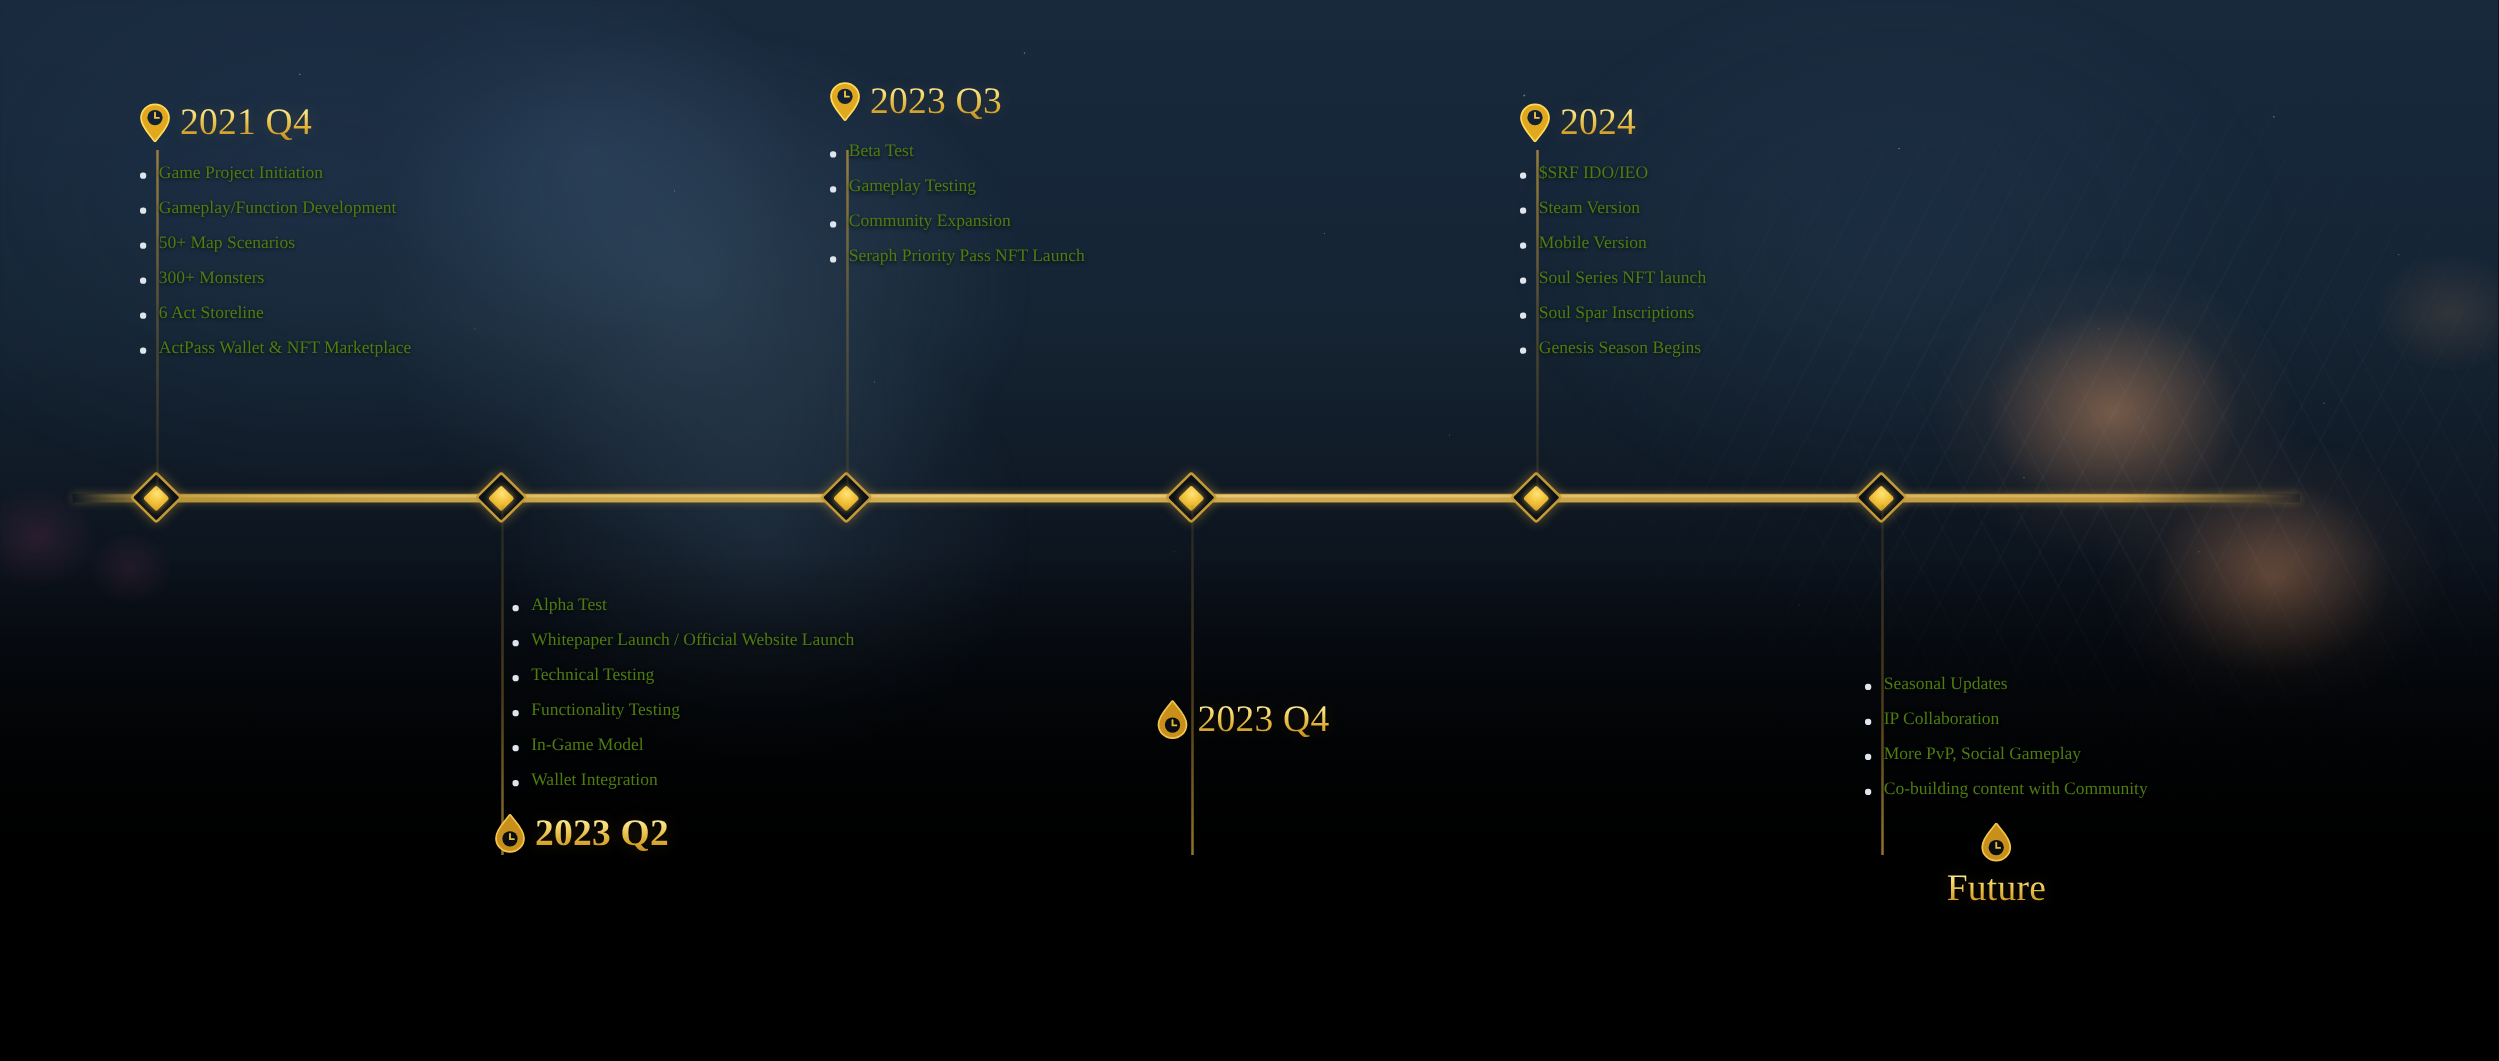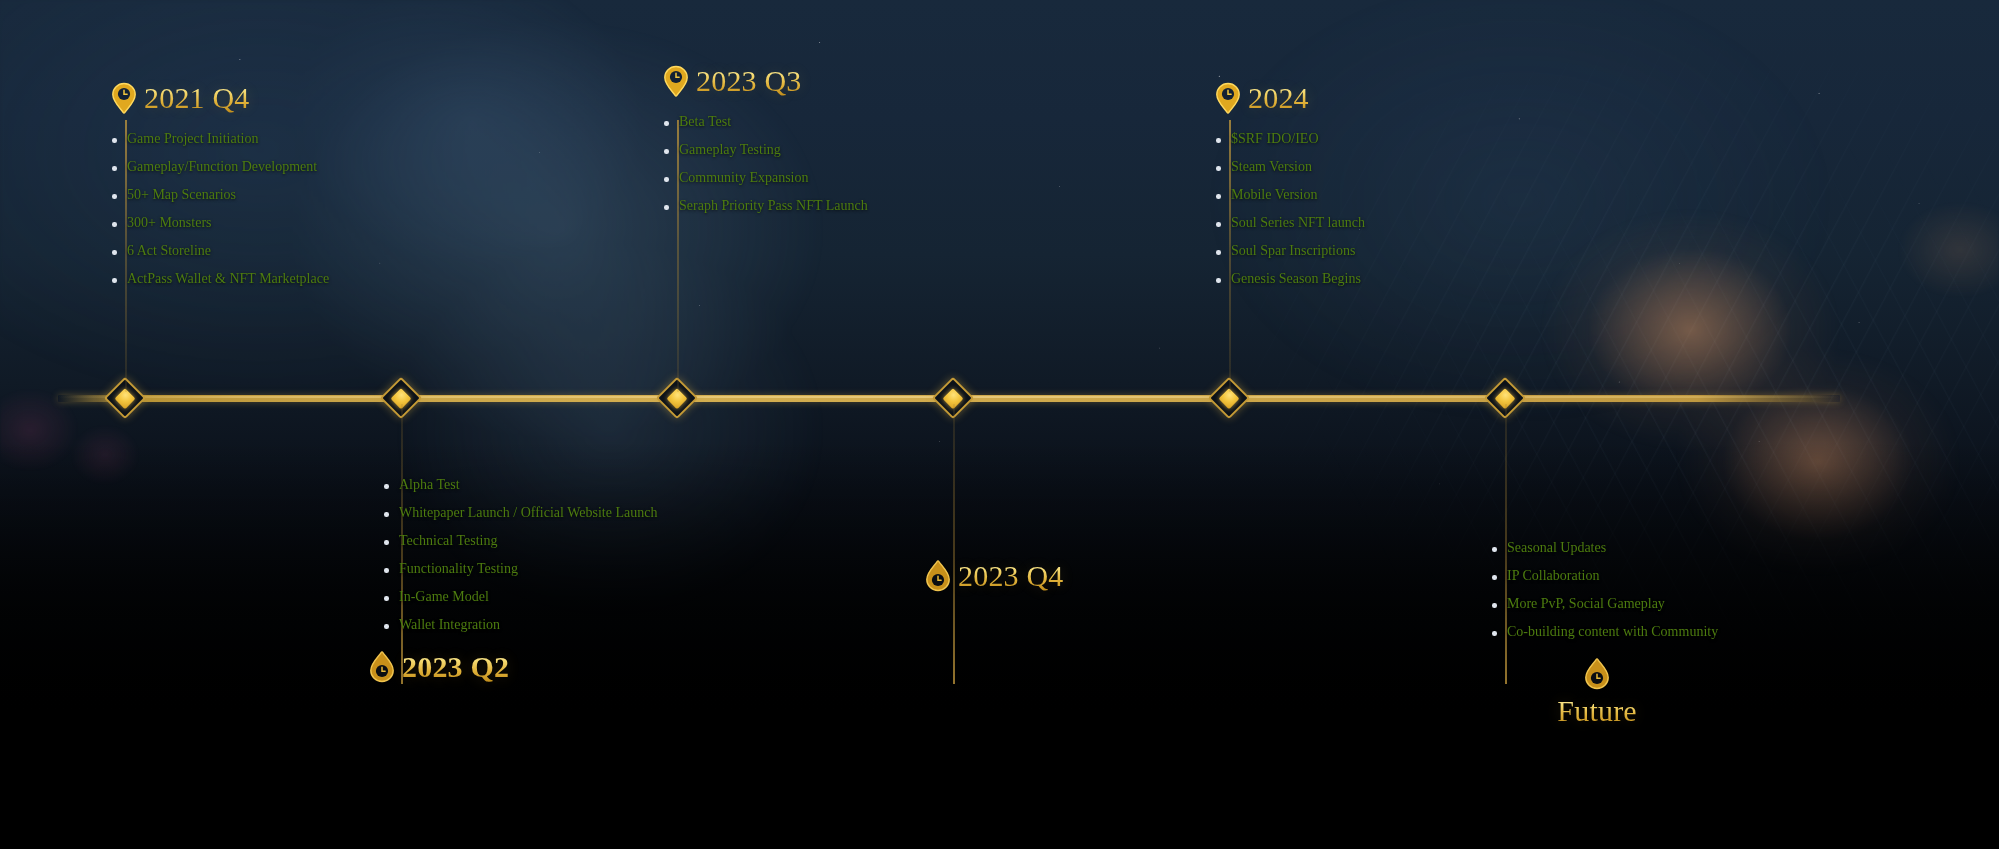--- a/index.html
+++ b/index.html
@@ -303,21 +303,21 @@
     <ul class="ms-list">
       <li>$SRF IDO/IEO</li>
       <li>Steam Version</li>
       <li>Mobile Version</li>
       <li>Soul Series NFT launch</li>
       <li>Soul Spar Inscriptions</li>
       <li>Genesis Season Begins</li>
     </ul>
   </div>
 
-  <div class="milestone ms-bottom" style="left:382px; top:478px;">
+  <div class="milestone ms-bottom" style="left:408px; top:478px;">
     <ul class="ms-list">
       <li>Alpha Test</li>
       <li>Whitepaper Launch / Official Website Launch</li>
       <li>Technical Testing</li>
       <li>Functionality Testing</li>
       <li>In-Game Model</li>
       <li>Wallet Integration</li>
     </ul>
     <div class="ms-head" style="margin-left:-14px;font-weight:bold;">
       <svg class="pin flip" viewBox="0 0 28 32">

